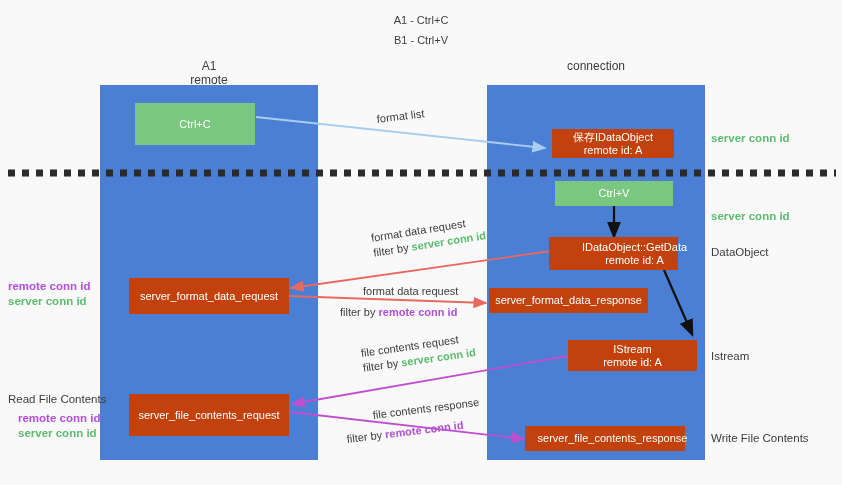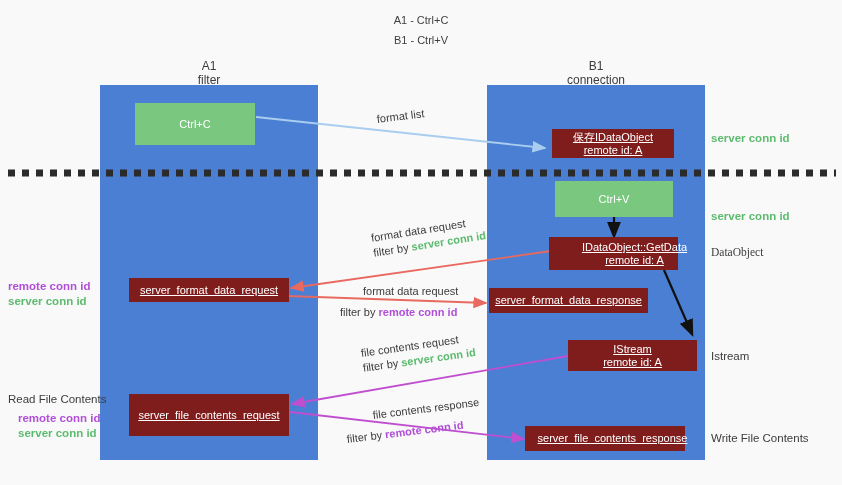--- a/index.html
+++ b/index.html
@@ -59,21 +59,21 @@
     align-items: center;
     justify-content: center;
     color: #ffffff;
     font-size: 11px;
     line-height: 13px;
     text-align: center;
     box-sizing: border-box;
     padding: 2px 4px;
   }
   .box.green { background: #7ac77f; }
-  .box.orange { background: #7f1d1d; text-decoration: underline; }
+  .box.orange { background: #c2410c; }
   .box .l2 { display: block; }
 
   
   .side-label {
     position: absolute;
     font-size: 11.5px;
     line-height: 15px;
     color: #3c3c3c;
   }
   .green-txt { color: #5cbb6e; font-weight: bold; }
@@ -104,24 +104,23 @@
 
 <div class="stage">
 
   <div class="title">
     <div>A1 - Ctrl+C</div>
     <div>B1 - Ctrl+V</div>
   </div>
 
   <div class="col-head" style="left:99px; top:59px;">
     <div>A1</div>
-    <div>filter</div>
+    <div>remote</div>
   </div>
   <div class="col-head" style="left:486px; top:59px;">
-    <div>B1</div>
     <div>connection</div>
   </div>
 
   <div class="lane lane-a"></div>
   <div class="lane lane-b"></div>
 
   <svg class="overlay">
     <defs>
       <marker id="ah-blue" markerWidth="9" markerHeight="9" refX="7" refY="3.2" orient="auto">
         <path d="M0,0 L8,3.2 L0,6.4 z" fill="#a8cdef"></path>
@@ -156,35 +155,35 @@
 
   <div class="box green" style="left:135px; top:103px; width:120px; height:42px;">
     <span>Ctrl+C</span>
   </div>
 
   <div class="box orange" style="left:552px; top:129px; width:122px; height:29px;">
     <span>保存IDataObject</span>
     <span class="l2">remote id: A</span>
   </div>
 
-  <div class="box green" style="left:555px; top:181px; width:118px; height:36px;">
+  <div class="box green" style="left:555px; top:181px; width:118px; height:25px;">
     <span>Ctrl+V</span>
   </div>
 
   <div class="box orange" style="left:549px; top:237px; width:129px; height:33px;padding-left:46px;">
     <span>IDataObject::GetData</span>
     <span class="l2">remote id: A</span>
   </div>
 
   <div class="box orange" style="left:568px; top:340px; width:129px; height:31px;">
     <span>IStream</span>
     <span class="l2">remote id: A</span>
   </div>
 
-  <div class="box orange" style="left:129px; top:278px; width:160px; height:24px;">
+  <div class="box orange" style="left:129px; top:278px; width:160px; height:36px;">
     <span>server_format_data_request</span>
   </div>
 
   <div class="box orange" style="left:489px; top:288px; width:159px; height:25px;justify-content:center;">
     <span>server_format_data_response</span>
   </div>
 
   <div class="box orange" style="left:129px; top:394px; width:160px; height:42px;">
     <span>server_file_contents_request</span>
   </div>
@@ -222,21 +221,21 @@
     <span>file contents response</span>
   </div>
   <div class="edge-label rot-c" style="left:346px; top:432px;">
     <span>filter by </span><span class="purple-txt">remote conn id</span>
   </div>
 
   <div class="side-label green-txt" style="left:711px; top:131px;">server conn id</div>
 
   <div class="side-label green-txt" style="left:711px; top:209px;">server conn id</div>
 
-  <div class="side-label" style="left:711px; top:245px;font-family:Liberation Serif, serif;">DataObject</div>
+  <div class="side-label" style="left:711px; top:245px;">DataObject</div>
 
   <div class="side-label" style="left:711px; top:349px;">Istream</div>
 
   <div class="side-label" style="left:711px; top:431px;">Write File Contents</div>
 
   <div class="side-label purple-txt" style="left:8px; top:279px;">remote conn id</div>
   <div class="side-label green-txt" style="left:8px; top:294px;">server conn id</div>
 
   <div class="side-label" style="left:8px; top:392px;">Read File Contents</div>
   <div class="side-label purple-txt" style="left:18px; top:411px;">remote conn id</div>

